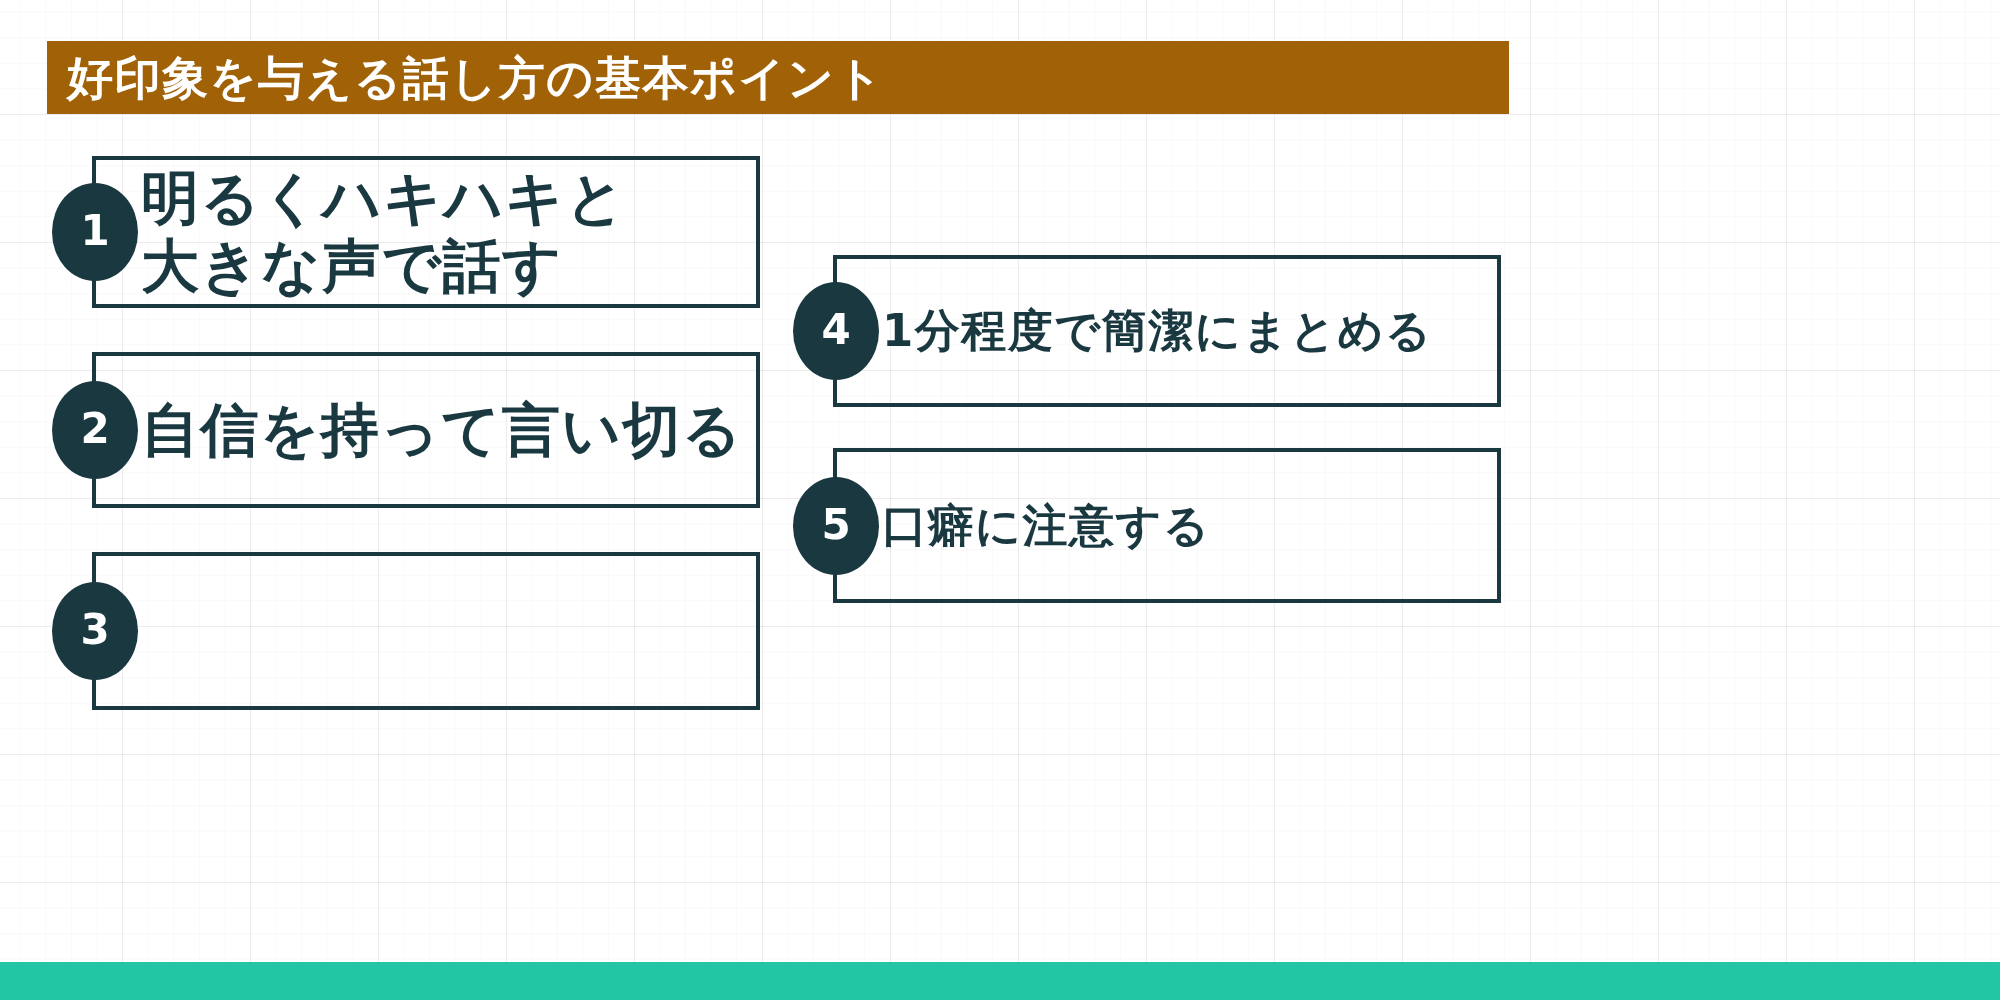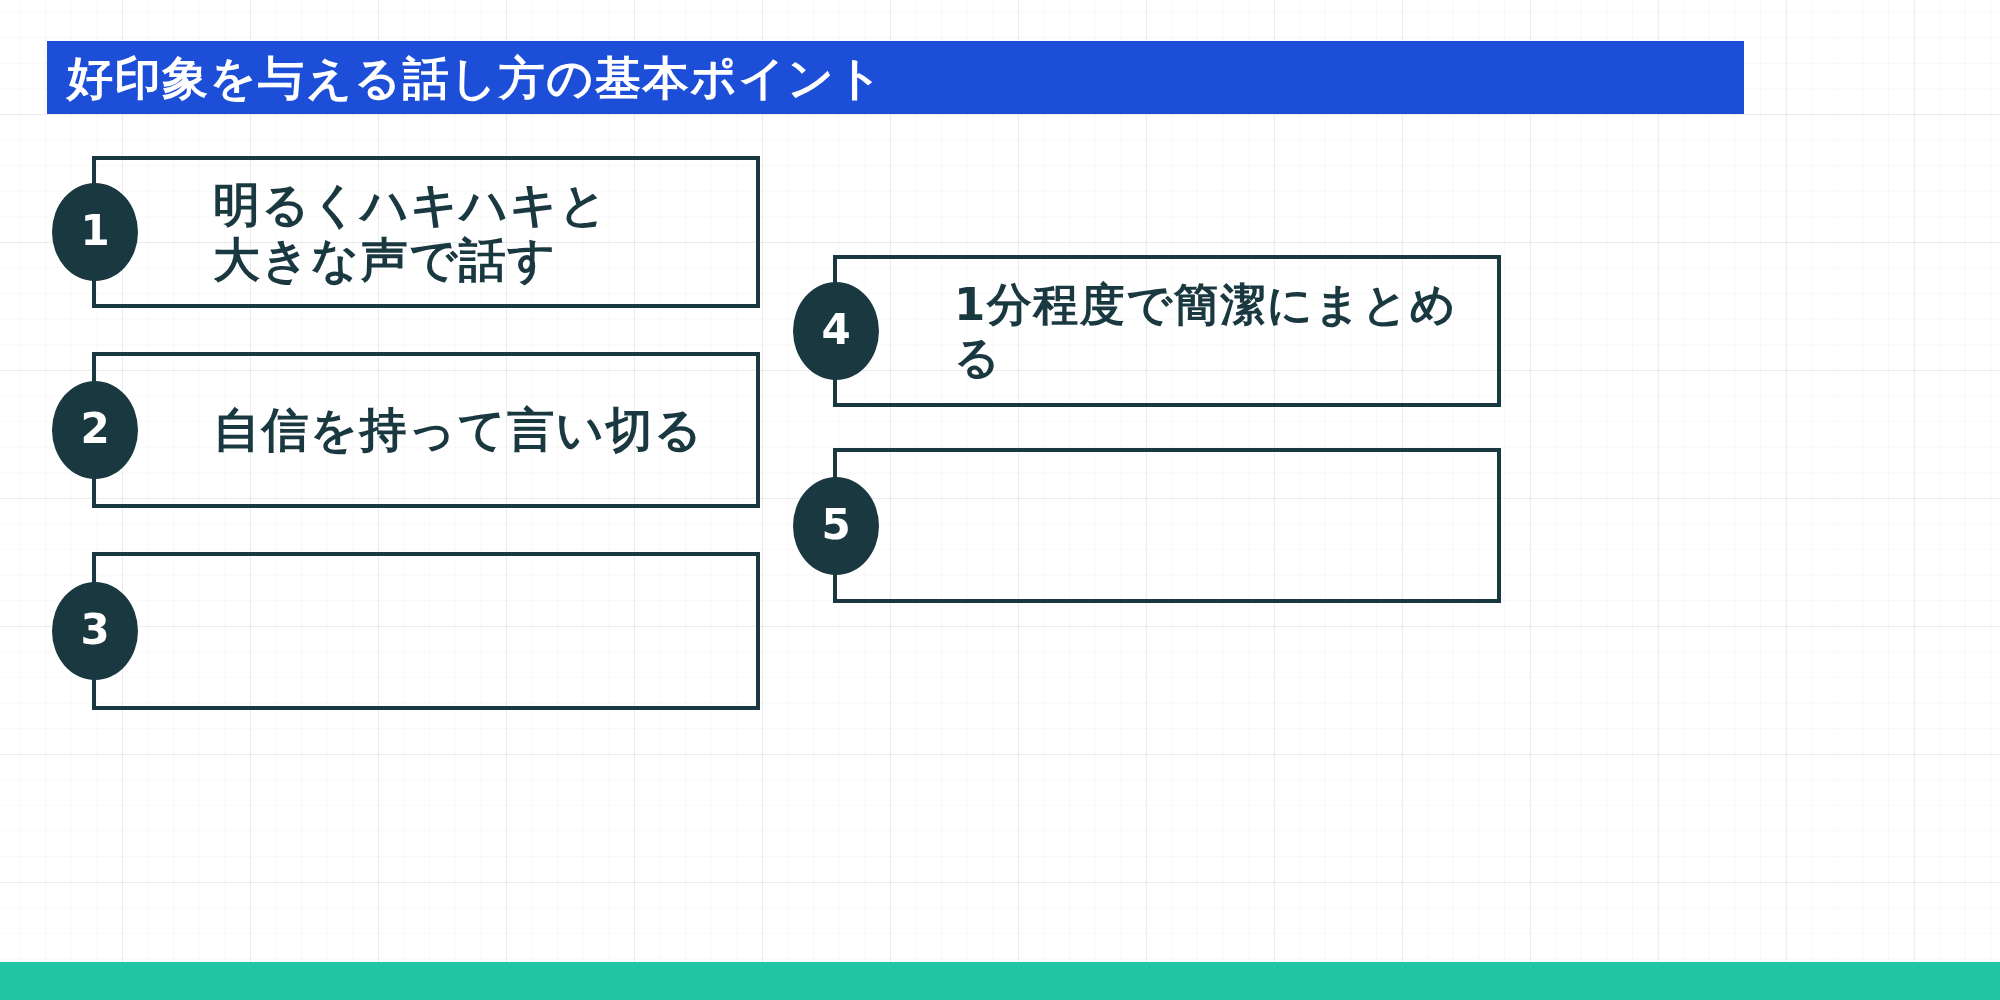--- a/index.html
+++ b/index.html
@@ -41,23 +41,23 @@
       25.6px 25.6px;
     background-position: -6px -14px, -6px -14px, -6px -14px, -6px -14px;
     pointer-events: none;
   }
 
   
   #title-banner {
     position: absolute;
     left: 47px;
     top: 41px;
-    width: 1697px;
+    width: 1462px;
     height: 73px;
-    background: #1d4ed8;
+    background: #a16207;
     display: flex;
     align-items: center;
   }
   #title-text {
     color: #ffffff;
     font-size: 46px;
     font-weight: 700;
     letter-spacing: 1.5px;
     line-height: 1;
     margin-left: 20px;
@@ -79,25 +79,25 @@
     position: absolute;
     box-sizing: border-box;
     border: 4px solid #1a3840;
     background: transparent;
     display: flex;
     align-items: center;
   }
   .point-card .card-text {
     color: #1a3840;
     font-weight: 700;
-    font-size: 47px;
+    font-size: 58px;
     line-height: 1.18;
     letter-spacing: 1.5px;
     white-space: pre-line;
-    margin-left: 117px;
+    margin-left: 45px;
   }
   .point-card.wide .card-text {
     font-size: 45px;
   }
 
   
   .num-badge {
     position: absolute;
     left: -44px;
     top: 50%;
@@ -150,17 +150,18 @@
     <div class="num-badge">3</div>
   </div>
 
   <div class="point-card wide" id="card-4">
     <div class="num-badge">4</div>
     <div class="card-text">1分程度で簡潔にまとめる</div>
   </div>
 
   <div class="point-card wide" id="card-5">
     <div class="num-badge">5</div>
+    <div class="card-text">口癖に注意する</div>
   </div>
 
   <div id="bottom-bar"></div>
 
 </div>
 
 </body></html>

